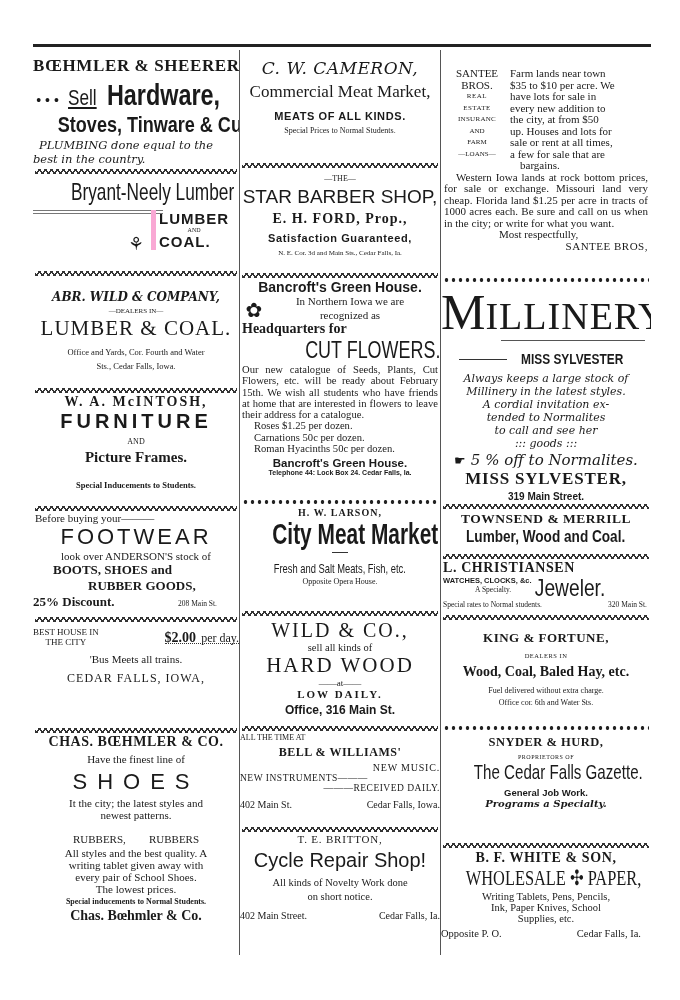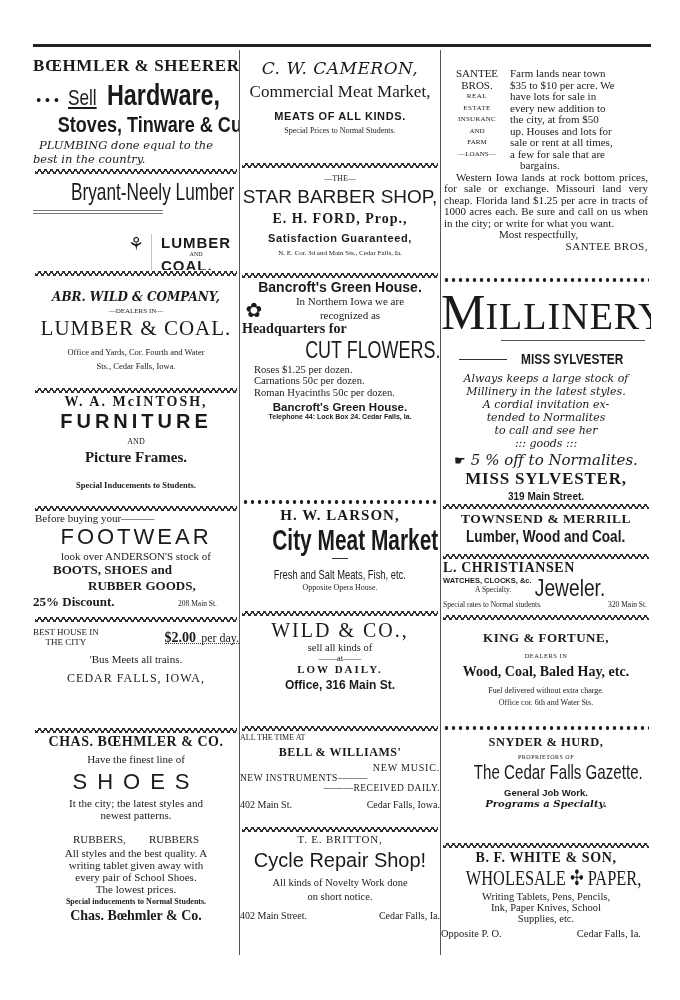--- a/index.html
+++ b/index.html
@@ -45,21 +45,21 @@
     <span class="line dserif i just" style="font-size:11.5px;text-align:left;padding-left:6px;">PLUMBING done equal to the</span>
     <span class="line dserif i" style="font-size:11.5px;text-align:left;">best in the country.</span>
 
   </div>
   <div class="wavy" style="top:119px;"></div>
 
   <div class="ad" style="top:128px;height:92px;">
     <span class="line"><span class="cond" style="font-size:24px;transform:scaleX(0.72);">Bryant-Neely Lumber Co.</span></span>
     <div style="margin:4px 0 0 0;height:2px;width:130px;border-top:1px solid #777;border-bottom:1px solid #777;"></div>
     <div style="position:absolute;left:95px;top:55px;font-size:18px;">⚘</div>
-    <div style="position:absolute;left:118px;top:56px;text-align:center;border-left:1px solid #f9a8d4;padding-left:9px;">
+    <div style="position:absolute;left:118px;top:32px;text-align:center;border-left:5px solid #f9a8d4;padding-left:3px;">
       <span class="line sans b" style="font-size:15px;letter-spacing:1px;">LUMBER</span>
       <span class="line serif" style="font-size:6px;">AND</span>
       <span class="line sans b" style="font-size:15px;letter-spacing:1px;text-align:left;">COAL.</span>
     </div>
   </div>
   <div class="wavy" style="top:221px;"></div>
 
   <div class="ad" style="top:240px;height:98px;">
     <span class="line dserif i b" style="font-size:12px;">ABR. WILD &amp; COMPANY,</span>
     <span class="line serif" style="font-size:7px;margin-top:3px;">—DEALERS IN—</span>
@@ -145,40 +145,42 @@
   </div>
   <div class="wavy" style="top:223px;"></div>
 
   <div class="ad" style="top:229px;height:220px;">
     <span class="line sans b" style="font-size:14px;">Bancroft's Green House.</span>
     <div style="position:absolute;left:2px;top:20px;width:24px;font-size:20px;line-height:22px;">✿</div>
     <span class="line serif" style="font-size:11px;padding-left:20px;">In Northern Iowa we are</span>
     <span class="line serif" style="font-size:11px;padding-left:20px;margin-top:2px;">recognized as</span>
     <span class="line serif b" style="font-size:14px;text-align:left;padding-left:2px;">Headquarters for</span>
     <span class="line" style="text-align:right;"><span class="cond" style="font-size:23px;transform:scaleX(0.78);transform-origin:right;">CUT FLOWERS.</span></span>
+    <div class="serif just" style="font-size:10.6px;line-height:11.3px;padding:0 2px;text-align:justify;">Our new catalogue of Seeds, Plants, Cut Flowers, etc. will be ready about February 15th. We wish all students who have friends at home that are interested in flowers to leave their address for a catalogue.</div>
     <span class="line serif" style="font-size:10.6px;text-align:left;padding-left:14px;line-height:11.3px;">Roses $1.25 per dozen.</span>
     <span class="line serif" style="font-size:10.6px;text-align:left;padding-left:14px;line-height:11.3px;">Carnations 50c per dozen.</span>
     <span class="line serif" style="font-size:10.6px;text-align:left;padding-left:14px;line-height:11.3px;">Roman Hyacinths 50c per dozen.</span>
     <span class="line sans b" style="font-size:11.5px;margin-top:3px;">Bancroft's Green House.</span>
     <span class="line sans b" style="font-size:7px;">Telephone 44: Lock Box 24. Cedar Falls, Ia.</span>
   </div>
   <div class="dots" style="top:449px;"></div>
 
   <div class="ad" style="top:457px;height:100px;">
-    <span class="line serif b" style="font-size:15px;letter-spacing:1px;">H. W. LARSON,</span>
+    <span class="line serif b" style="font-size:10px;letter-spacing:1px;">H. W. LARSON,</span>
     <span class="line"><span class="cond b" style="font-size:29px;transform:scaleX(0.72);">City Meat Market</span></span>
     <div style="width:16px;border-top:1px solid #333;margin:1px auto 5px;"></div>
     <span class="line"><span class="cond" style="font-size:13px;transform:scaleX(0.72);">Fresh and Salt Meats, Fish, etc.</span></span>
     <span class="line serif" style="font-size:8px;">Opposite Opera House.</span>
   </div>
   <div class="wavy" style="top:561px;"></div>
 
   <div class="ad" style="top:569px;height:105px;">
     <span class="line serif" style="font-size:20px;letter-spacing:2px;">WILD &amp; CO.,</span>
     <span class="line serif" style="font-size:10.5px;">sell all kinds of</span>
+    <span class="line serif" style="font-size:21px;letter-spacing:2px;">HARD WOOD</span>
     <span class="line serif" style="font-size:9px;">——at——</span>
     <span class="line serif b" style="font-size:11px;letter-spacing:2px;">LOW DAILY.</span>
     <span class="line sans b" style="font-size:12px;margin-top:3px;">Office, 316 Main St.</span>
   </div>
   <div class="wavy" style="top:676px;"></div>
 
   <div class="ad" style="top:683px;height:95px;text-align:left;">
     <span class="line serif" style="font-size:8px;">ALL THE TIME AT</span>
     <span class="line serif b" style="font-size:12px;text-align:center;letter-spacing:0.5px;margin-top:3px;">BELL &amp; WILLIAMS'</span>
     <span class="line serif" style="font-size:10px;text-align:right;letter-spacing:0.8px;margin-top:2px;">NEW MUSIC.</span>

